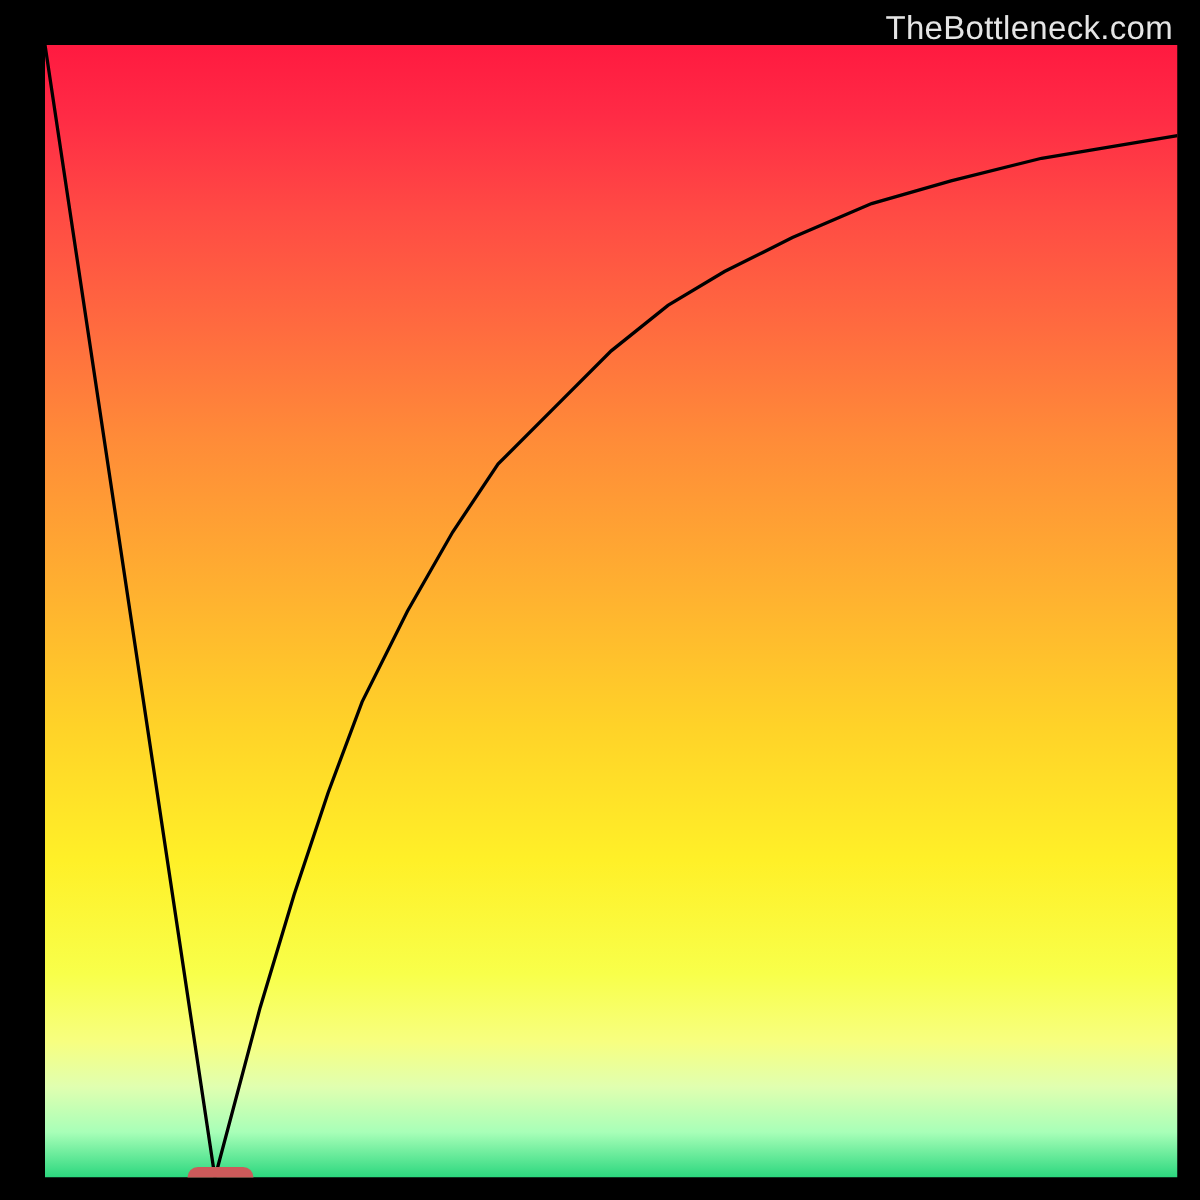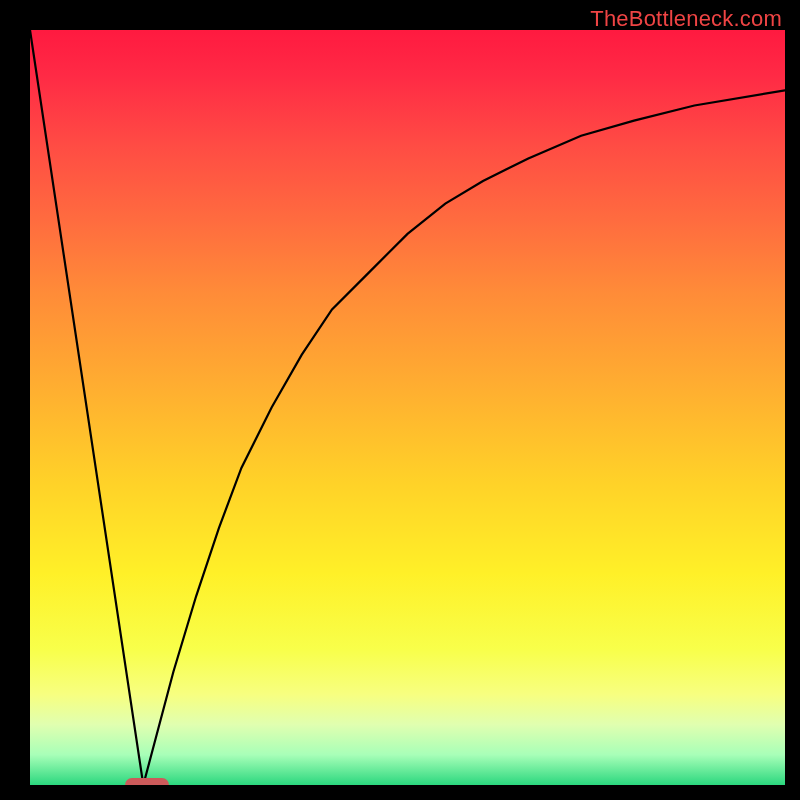--- a/index.html
+++ b/index.html
@@ -45,21 +45,21 @@
     );
   }
   svg.curves {
     position: absolute;
     inset: 0;
   }
   .watermark {
     position: absolute;
     top: 6px;
     right: 18px;
-    color: #ef4444;
+    color: #e5e5e5;
     font-size: 22px;
     font-weight: 500;
     letter-spacing: 0.2px;
     user-select: none;
   }
   .marker {
     position: absolute;
     height: 14px;
     border-radius: 7px;
     background: #cc5a5a;

